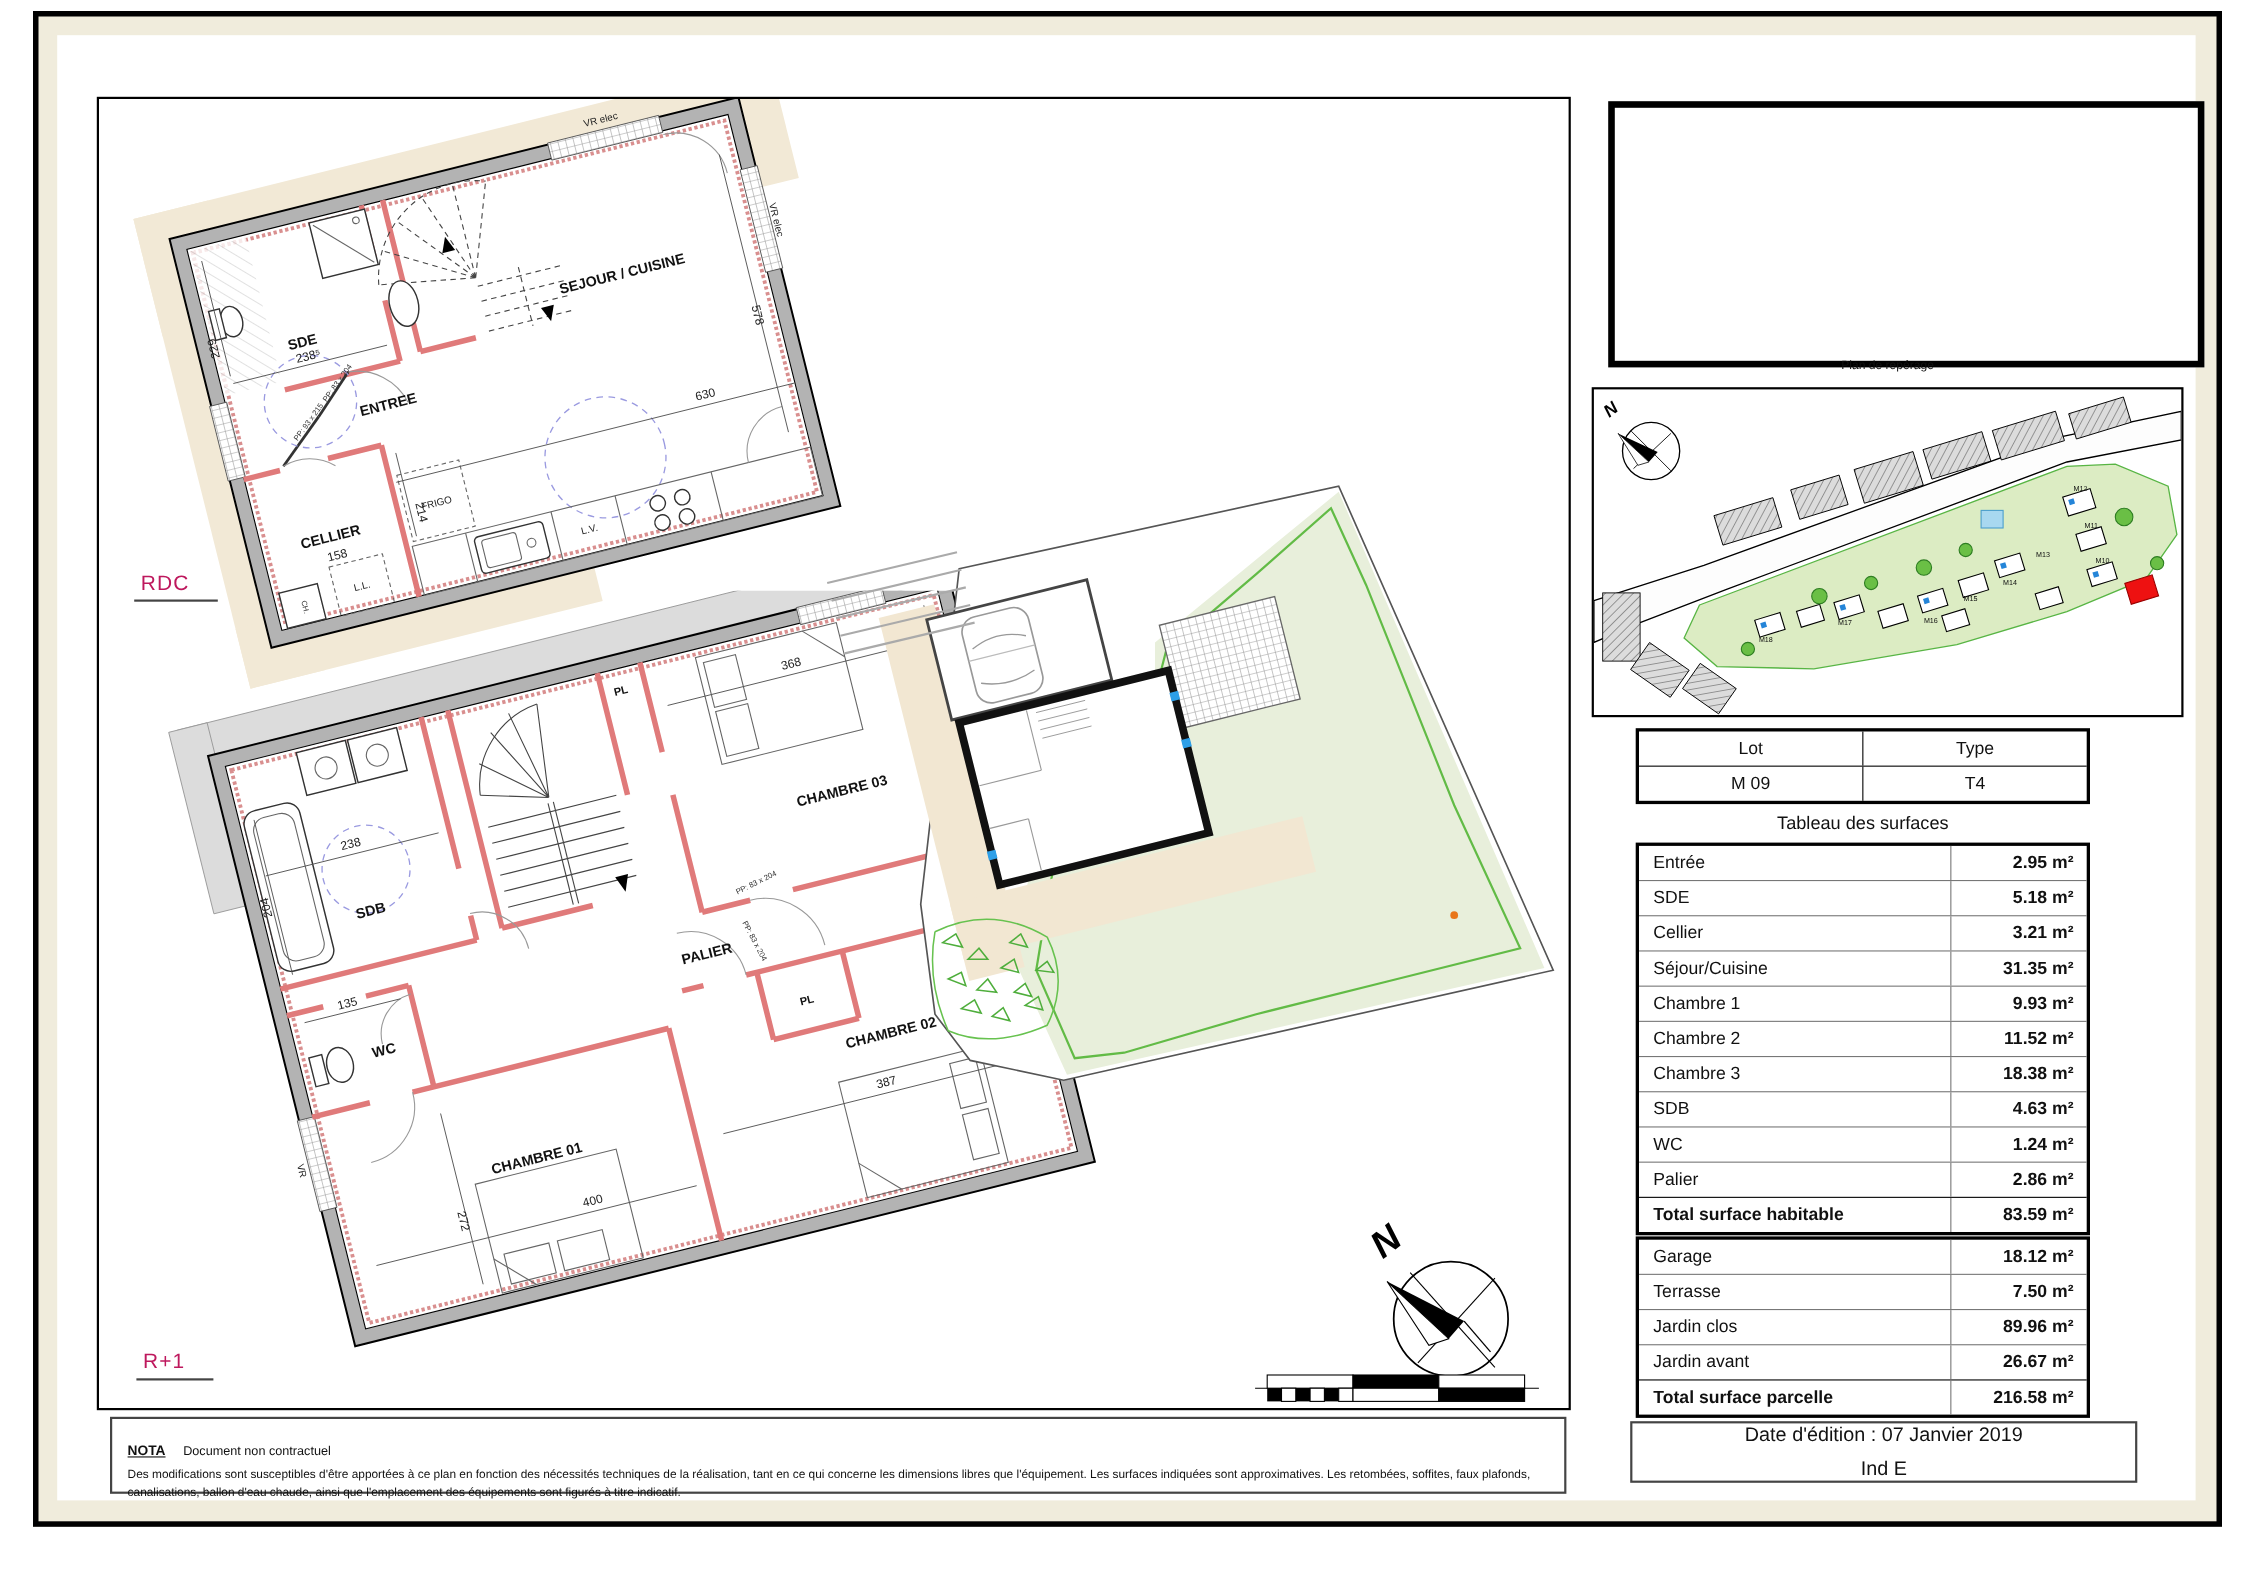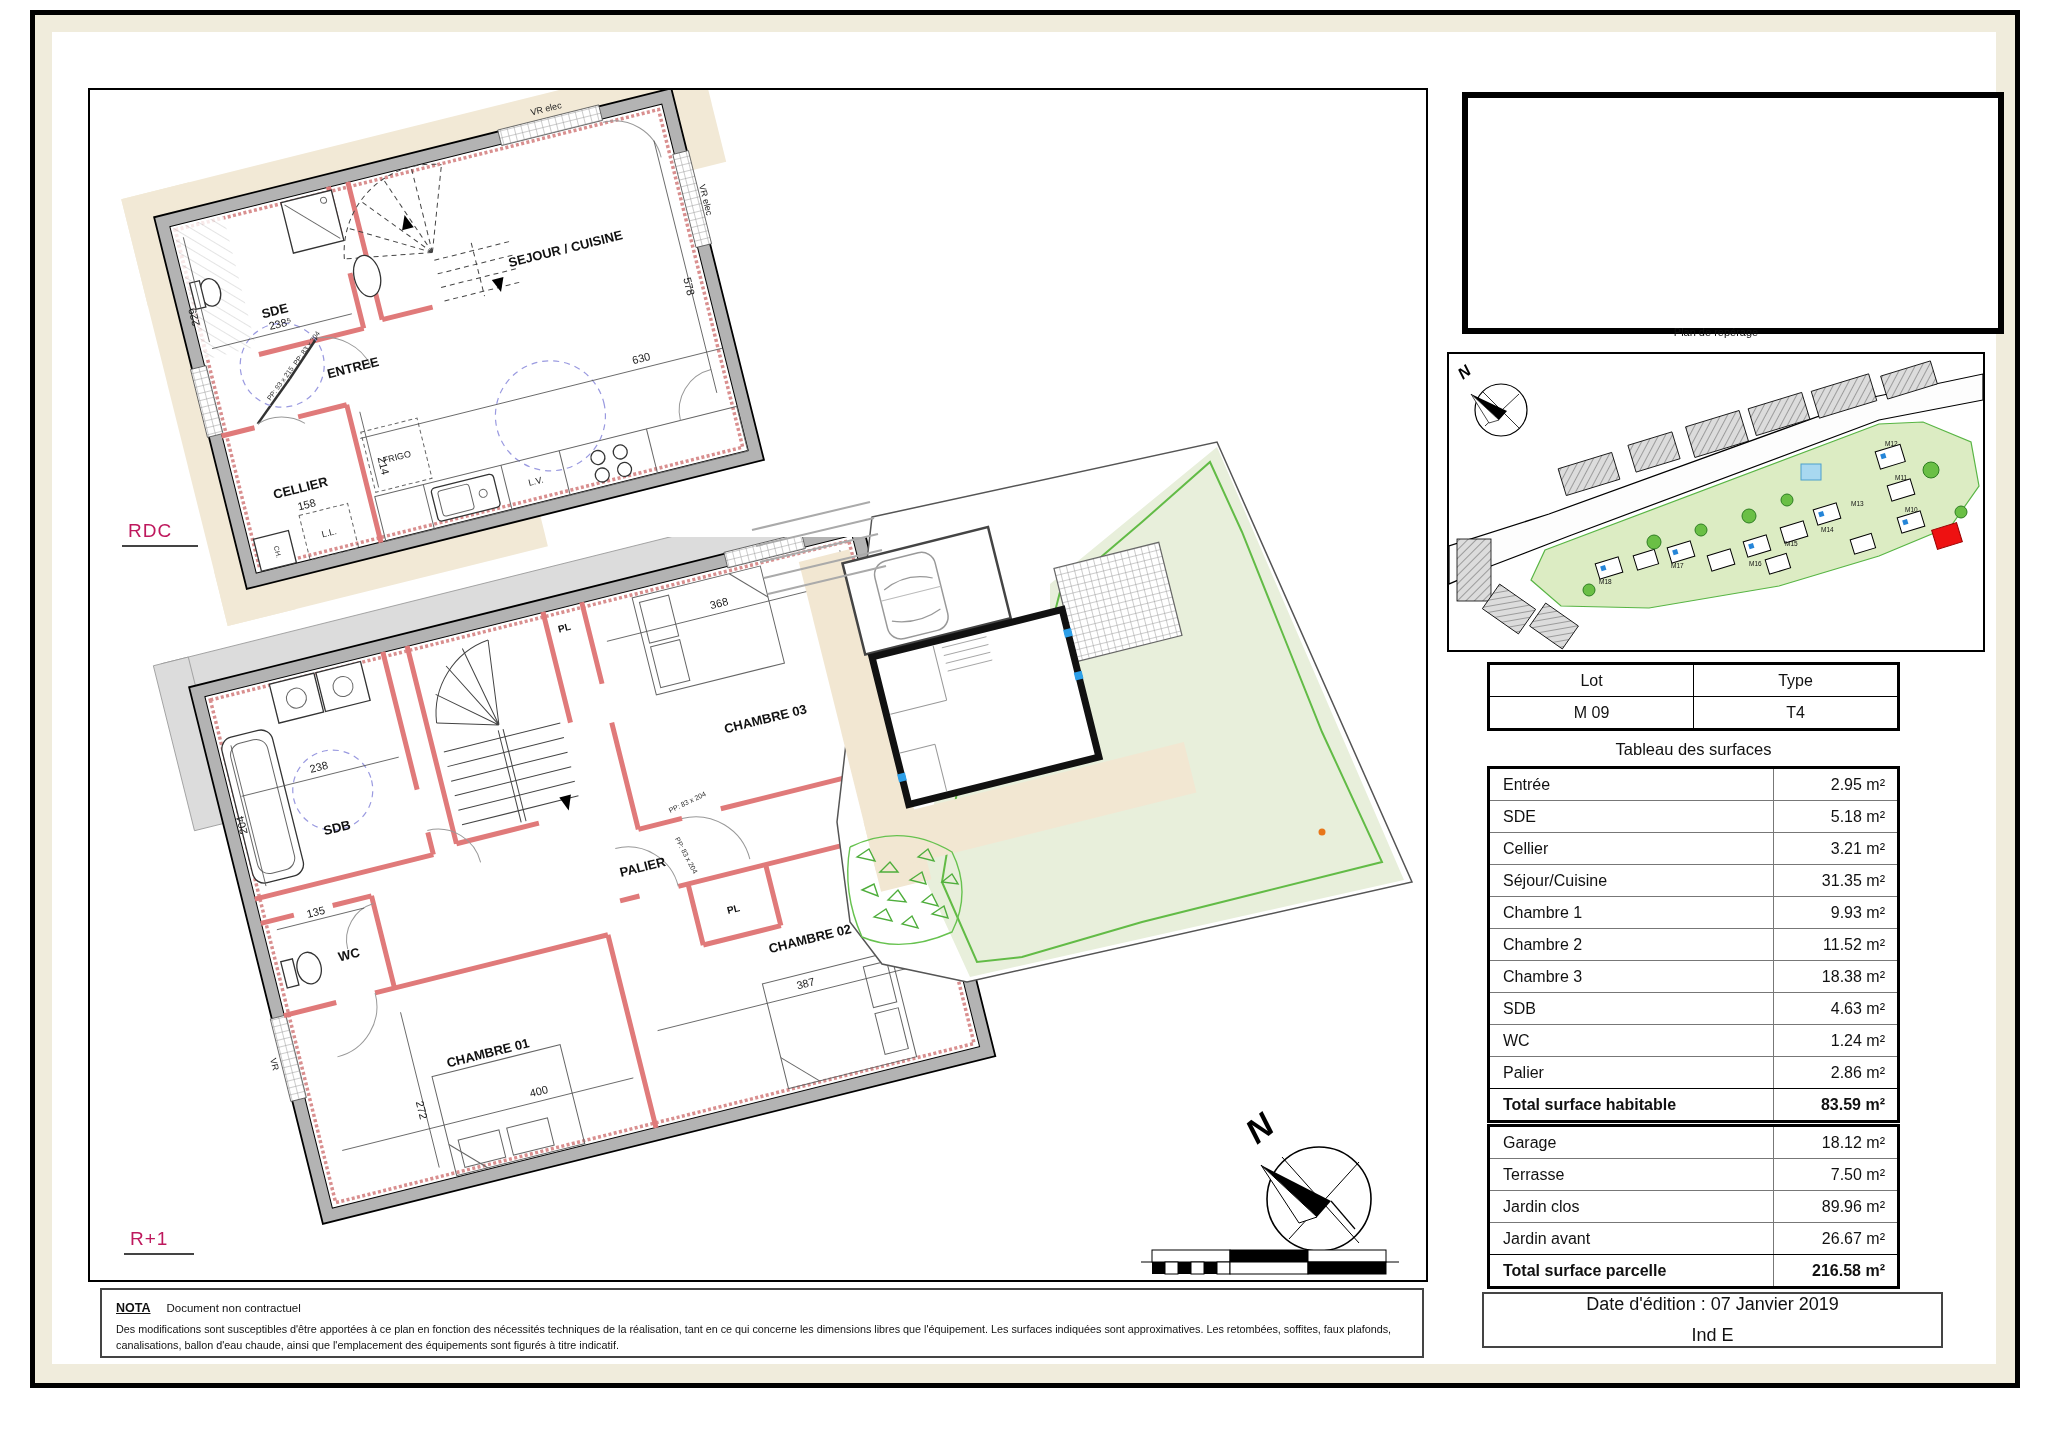--- a/index.html
+++ b/index.html
@@ -5,41 +5,41 @@
   html,body{margin:0;padding:0;background:#fff;}
   body{width:2048px;height:1448px;position:relative;font-family:"Liberation Sans",sans-serif;color:#111;}
   .abs{position:absolute;}
   
   .outer-frame{left:30px;top:10px;width:1980px;height:1368px;border:5px solid #000;background:#f0ecdc;}
   .inner-white{left:52px;top:32px;width:1944px;height:1332px;background:#fff;}
   
   .plans-panel{left:88px;top:88px;width:1336px;height:1190px;border:2px solid #000;background:#fff;overflow:hidden;}
   .floor-label{font-size:19px;letter-spacing:1px;color:#be185d;border-bottom:2px solid #444;padding:0 26px 3px 6px;}
   
-  .nota-box{left:100px;top:1288px;width:1324px;height:70px;border:2px solid #444;background:#fff;padding:8px 14px;box-sizing:border-box;}
+  .nota-box{left:100px;top:1288px;width:1324px;height:70px;border:2px solid #444;background:#fff;padding:20px 14px;box-sizing:border-box;}
   .nota-title{font-size:12.5px;font-weight:bold;text-decoration:underline;margin-right:16px;}
   .nota-sub{font-size:11.5px;}
   .nota-body{font-size:10.8px;line-height:1.45;margin-top:6px;color:#111;}
   
   .logo-box{left:1462px;top:92px;width:530px;height:230px;border:6px solid #000;background:#fff;}
   .reperage-title{left:1447px;top:326px;width:538px;text-align:center;font-size:11px;}
   .map-box{left:1447px;top:352px;width:538px;height:300px;border:2px solid #000;background:#fff;box-sizing:border-box;}
   .tbl{border:3px solid #000;background:#fff;box-sizing:border-box;font-size:16px;}
   .lot-table{left:1487px;top:662px;width:413px;}
   .lot-row{display:flex;height:31px;line-height:31px;text-align:center;}
   .lot-row > div{flex:1;}
   .lot-row .c1{border-right:1.5px solid #000;}
   .lot-row.hdr{border-bottom:1.5px solid #000;}
   .surf-title{left:1487px;top:740px;width:413px;text-align:center;font-size:16.5px;}
   .surfaces-table{left:1487px;top:766px;width:413px;}
   .annex-table{left:1487px;top:1124px;width:413px;}
   .srow{display:flex;height:31px;line-height:31px;border-top:1px solid #777;}
   .srow:first-child{border-top:none;}
   .srow .lab{width:270px;padding-left:13px;border-right:1px solid #777;}
-  .srow .val{flex:1;text-align:right;padding-right:12px;}
+  .srow .val{flex:1;text-align:right;padding-right:12px;font-weight:bold;}
   .srow.total{font-weight:bold;border-top:1.5px solid #000;}
   .date-box{left:1482px;top:1292px;width:461px;height:56px;border:2px solid #444;display:flex;align-items:center;justify-content:space-between;padding:0 18px;box-sizing:border-box;font-size:18px;flex-direction:column;}
   svg text{font-family:"Liberation Sans",sans-serif;}
   .room-label{font-weight:bold;font-size:13px;fill:#111;}
   .room-label-sm{font-weight:bold;font-size:10px;fill:#111;}
   .dim{font-size:11px;fill:#222;}
   .tinylab{font-size:9px;fill:#222;}
   .microlab{font-size:7px;fill:#333;}
   .maplab{font-size:6.5px;fill:#111;}
   .thin{stroke:#555;stroke-width:0.8;fill:none;}

